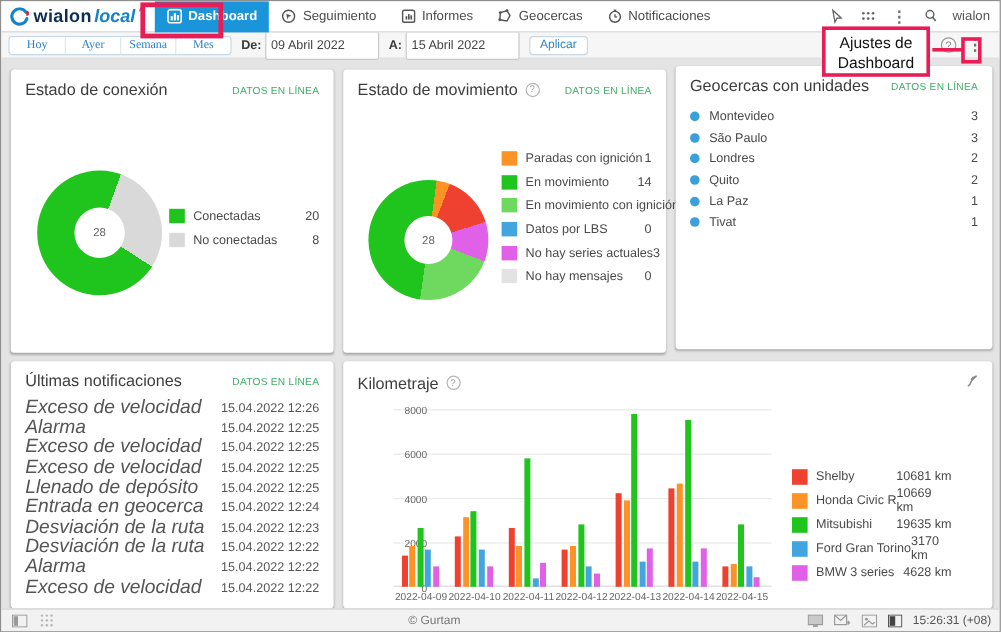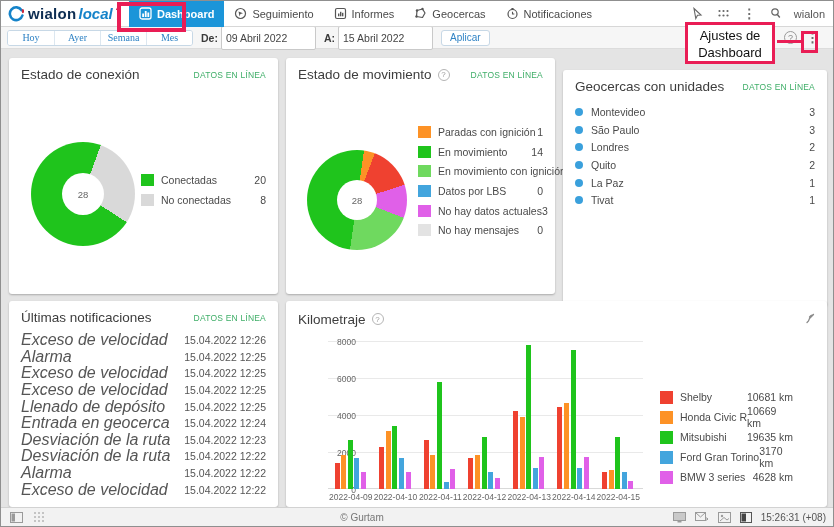--- a/index.html
+++ b/index.html
@@ -36,21 +36,21 @@
                background:#fff; color:#2f83c5; font-size:10px; font-family:inherit; cursor:pointer; }
   .toolbar-right { margin-left:auto; display:flex; align-items:center; gap:9px; padding-right:8px; }
   .help-circ { width:13px; height:13px; border:1px solid #9a9a9a; border-radius:50%; color:#8a8a8a;
                font-size:9px; display:flex; align-items:center; justify-content:center; }
   .kebab { color:#6d6d6d; font-size:13px; font-weight:bold; line-height:1; }
   
   .content { position:absolute; top:48px; left:0; right:0; bottom:19px; background:#e4e4e4; }
   .panel { position:absolute; background:#fff; border-radius:3px; box-shadow:0 1px 2px rgba(0,0,0,.25); }
   #p-conn  { left:8px;   top:9px;   width:269px; height:236px; }
   #p-move  { left:285px; top:9px;   width:269px; height:236px; }
-  #p-geo   { left:562px; top:21px;   width:264px; height:236px; }
+  #p-geo   { left:562px; top:6px;   width:264px; height:236px; }
   #p-notif { left:8px;   top:252px; width:269px; height:206px; }
   #p-km    { left:285px; top:252px; width:541px; height:206px; }
   .phead { display:flex; align-items:center; padding:9px 12px 0 12px; }
   .ptitle { font-size:13.5px; color:#3d3d3d; }
   .pstatus { margin-left:auto; font-size:8.5px; color:#3fae68; letter-spacing:.2px; }
   .qmark { width:12px; height:12px; border:1px solid #b5b5b5; border-radius:50%; color:#9a9a9a; font-size:8px;
            display:inline-flex; align-items:center; justify-content:center; margin-left:6px; }
   
   .donut { position:absolute; border-radius:50%; }
   .donut .hole { position:absolute; background:#fff; border-radius:50%; display:flex; align-items:center;
@@ -263,21 +263,21 @@
           <span class="llabel">En movimiento con ignición</span>
           <span class="lvalue">6</span>
         </div>
         <div class="lrow">
           <span class="lswatch" style="background: rgb(67, 165, 221);"></span>
           <span class="llabel">Datos por LBS</span>
           <span class="lvalue">0</span>
         </div>
         <div class="lrow">
           <span class="lswatch" style="background: rgb(224, 96, 232);"></span>
-          <span class="llabel">No hay datos actuales</span>
+          <span class="llabel">No hay series actuales</span>
           <span class="lvalue">3</span>
         </div>
         <div class="lrow">
           <span class="lswatch" style="background: rgb(227, 227, 227);"></span>
           <span class="llabel">No hay mensajes</span>
           <span class="lvalue">0</span>
         </div>
       </div>
   </div>
 

